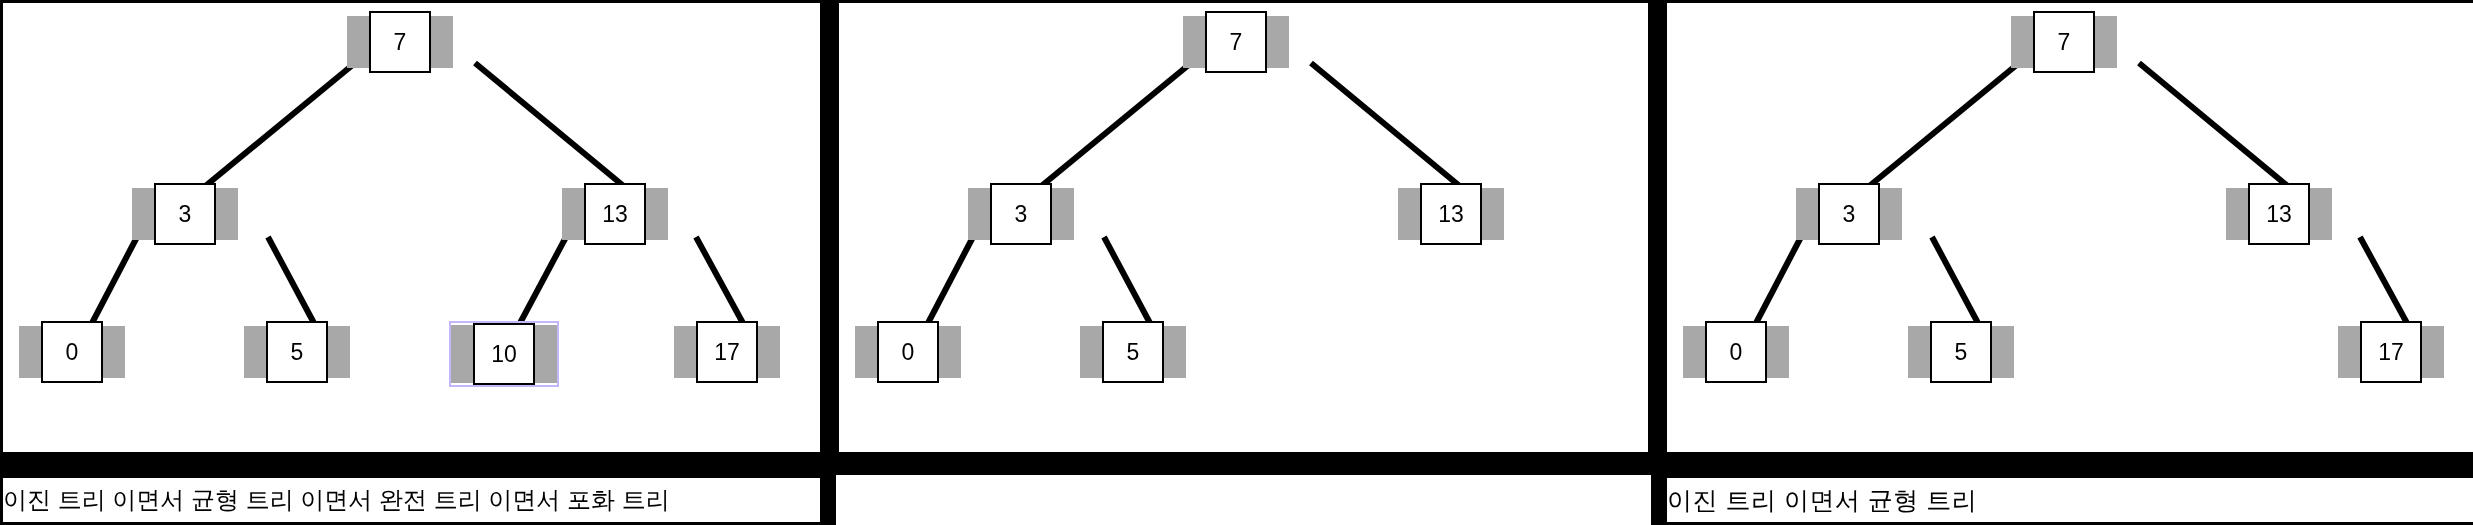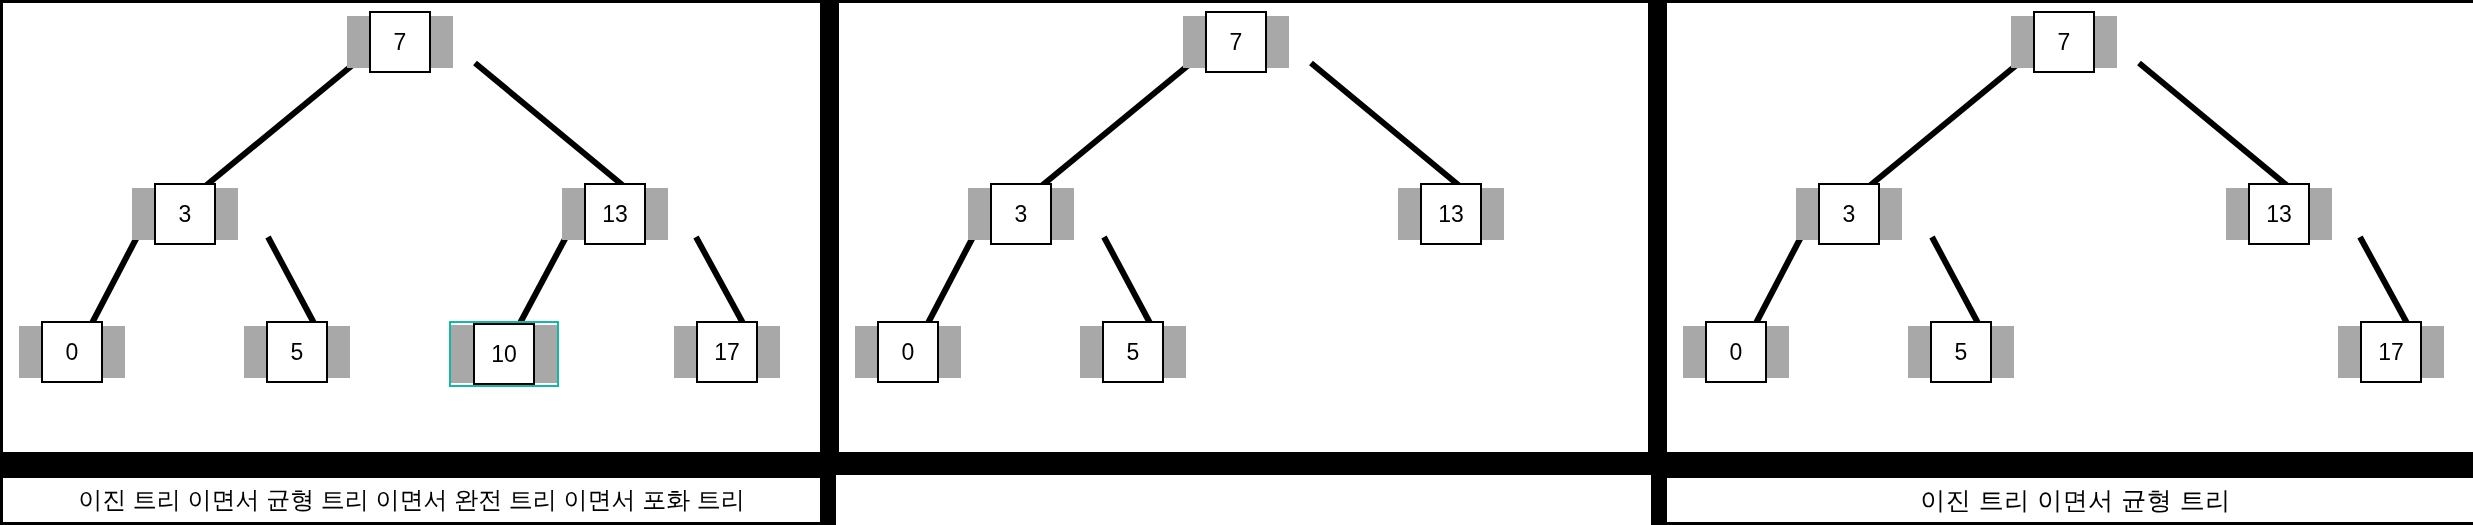--- a/index.html
+++ b/index.html
@@ -56,21 +56,21 @@
   }
 
   .caption-box {
     flex: 1 1 auto;
     box-sizing: border-box;
     border: 3px solid #000000;
     border-top: 3px solid #000000;
     background: #ffffff;
     display: flex;
     align-items: center;
-    justify-content: center;
+    justify-content: flex-start;
     overflow: hidden;
   }
   .caption-text {
     font-size: 25px;
     color: #000000;
     line-height: 1;
     white-space: nowrap;
     letter-spacing: 0.5px;
   }
   .caption-box.tight .caption-text {
@@ -111,21 +111,21 @@
     background: #ffffff;
     display: flex;
     align-items: center;
     justify-content: center;
     font-size: 23px;
     color: #000000;
     position: relative;
     z-index: 2;
   }
   .node.outlined {
-    border: 2px solid #14b8a6;
+    border: 2px solid #c4b5fd;
     padding: 0;
   }
   .node.outlined .node-ptr {
     height: 58px;
   }
 </style>
 </head>
 <body>
 
 <div id="figure">

